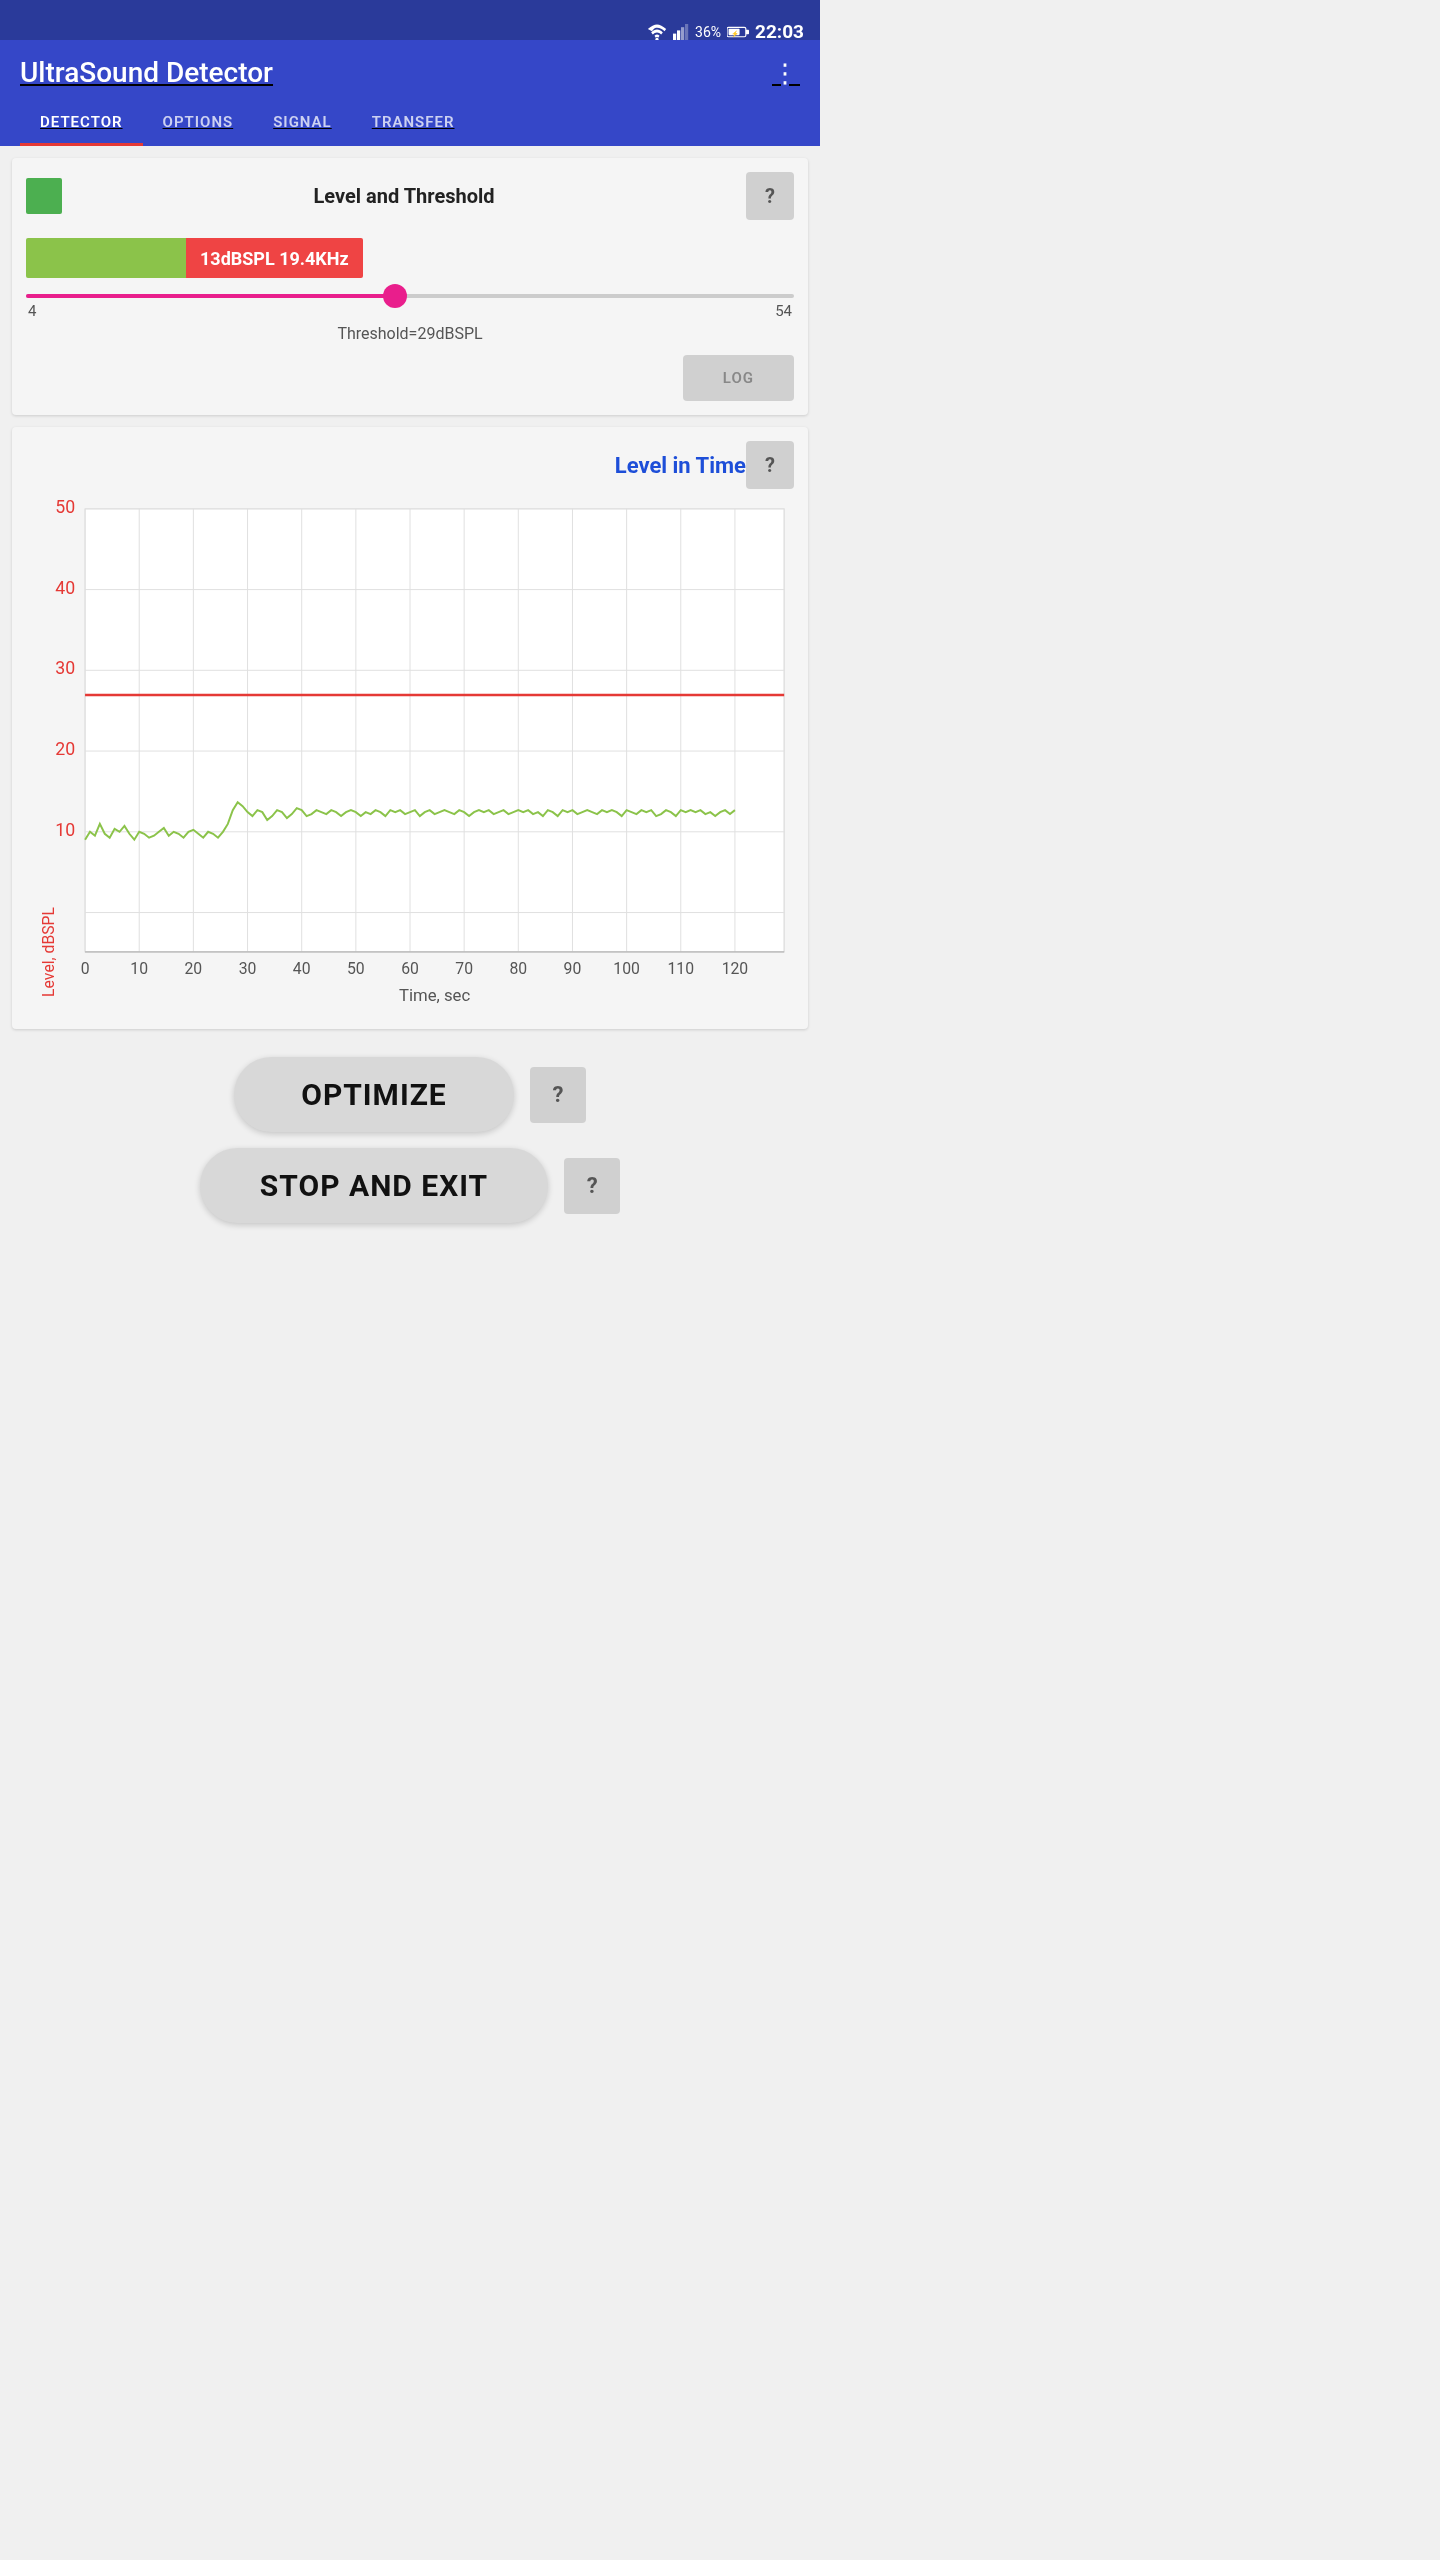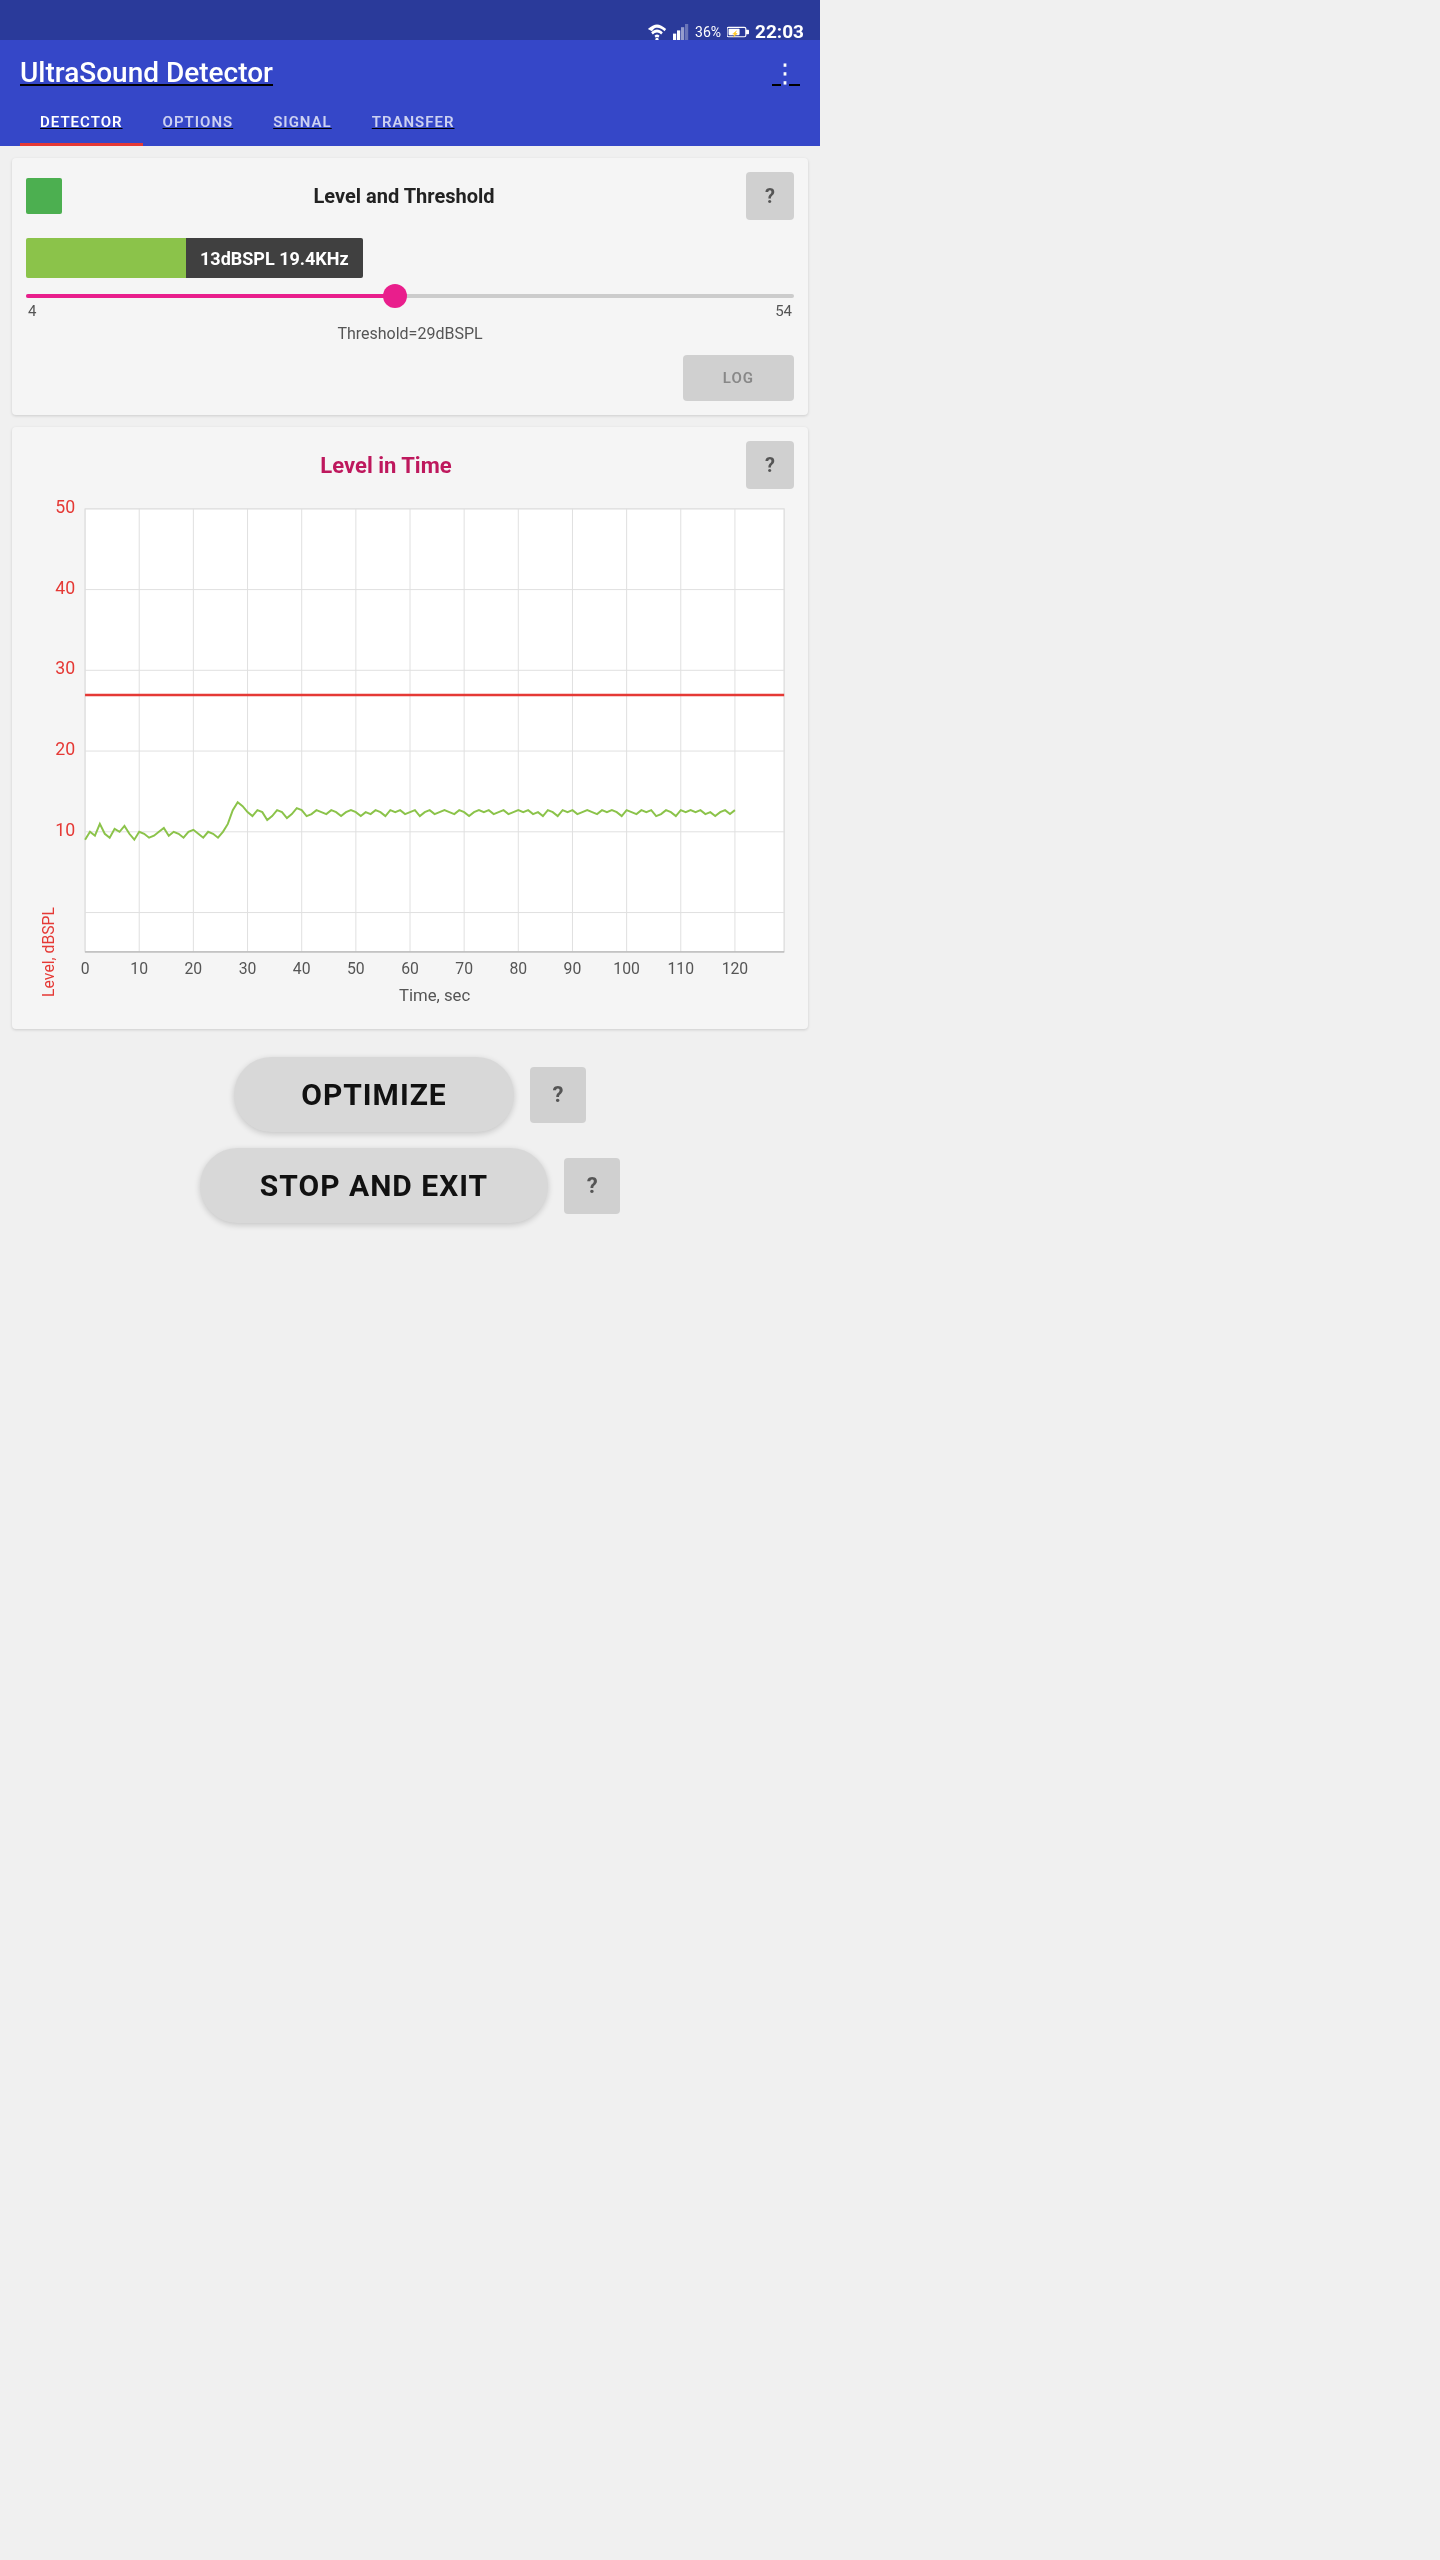--- a/index.html
+++ b/index.html
@@ -136,21 +136,21 @@
       gap: 0;
     }
     .level-bar-fill {
       background: #8bc34a;
       height: 40px;
       width: 160px;
       border-radius: 2px 0 0 2px;
       flex-shrink: 0;
     }
     .level-label {
-      background: #404040;
+      background: #ef4444;
       color: white;
       font-size: 18px;
       font-weight: 700;
       padding: 8px 14px;
       height: 40px;
       display: flex;
       align-items: center;
       flex-shrink: 0;
       border-radius: 0 2px 2px 0;
     }
@@ -230,22 +230,22 @@
     }
     .chart-title-row {
       display: flex;
       align-items: center;
       justify-content: space-between;
       margin-bottom: 10px;
     }
     .chart-title {
       font-size: 22px;
       font-weight: 700;
-      color: #be185d;
-      text-align: center;
+      color: #1d4ed8;
+      text-align: right;
       flex: 1;
     }
 
     
     .chart-svg-container {
       width: 100%;
     }
 
     
     .bottom-buttons {

